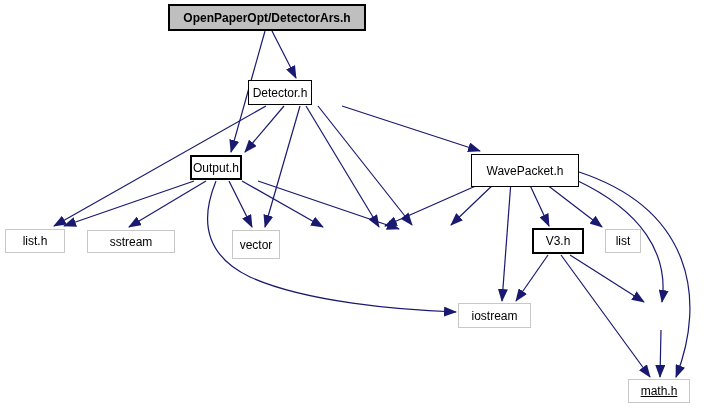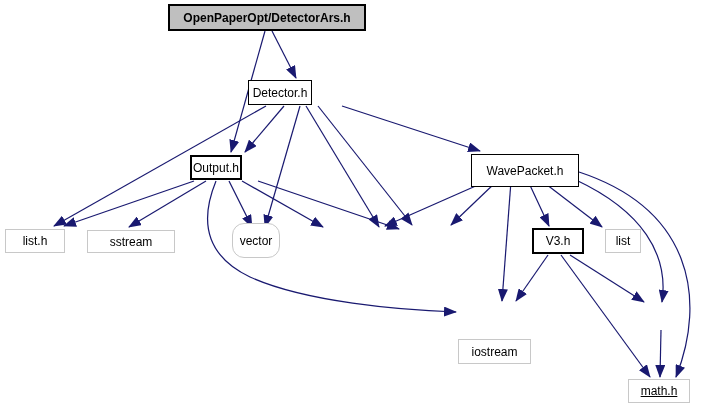--- a/index.html
+++ b/index.html
@@ -77,18 +77,18 @@
       <path d="M570,255 L644,302" class="edge" marker-end="url(#arrow)"></path>
       <path d="M561,255 L650,377" class="edge" marker-end="url(#arrow)"></path>
       <path d="M661,330 L660,377" class="edge" marker-end="url(#arrow)"></path>
     </svg>
 <div class="node root thick" style="left: 168px; top: 4px; width: 198px; height: 27px;">OpenPaperOpt/DetectorArs.h</div>
     <div class="node linked" style="left: 248px; top: 80px; width: 64px; height: 25px;">Detector.h</div>
     <div class="node linked thick" style="left: 190px; top: 155px; width: 52px; height: 25px;">Output.h</div>
     <div class="node linked" style="left: 471px; top: 154px; width: 108px; height: 33px;">WavePacket.h</div>
     <div class="node system" style="left: 5px; top: 229px; width: 60px; height: 24px;">list.h</div>
     <div class="node system" style="left: 87px; top: 230px; width: 88px; height: 23px;">sstream</div>
-    <div class="node system" style="left: 232px; top: 223px; width: 48px; height: 35px; border-radius: 12px;">vector</div>
+    <div class="node system" style="left: 232px; top: 230px; width: 48px; height: 29px;">vector</div>
     <div class="node linked thick" style="left: 532px; top: 228px; width: 52px; height: 26px;">V3.h</div>
     <div class="node system" style="left: 605px; top: 229px; width: 36px; height: 24px;">list</div>
-    <div class="node system" style="left: 458px; top: 303px; width: 73px; height: 25px; margin-top: 36px;">iostream</div>
+    <div class="node system" style="left: 458px; top: 303px; width: 73px; height: 25px;">iostream</div>
     <div class="node system" style="left: 628px; top: 379px; width: 62px; height: 24px; text-decoration: underline;">math.h</div>
   </div>
 
 </body></html>

